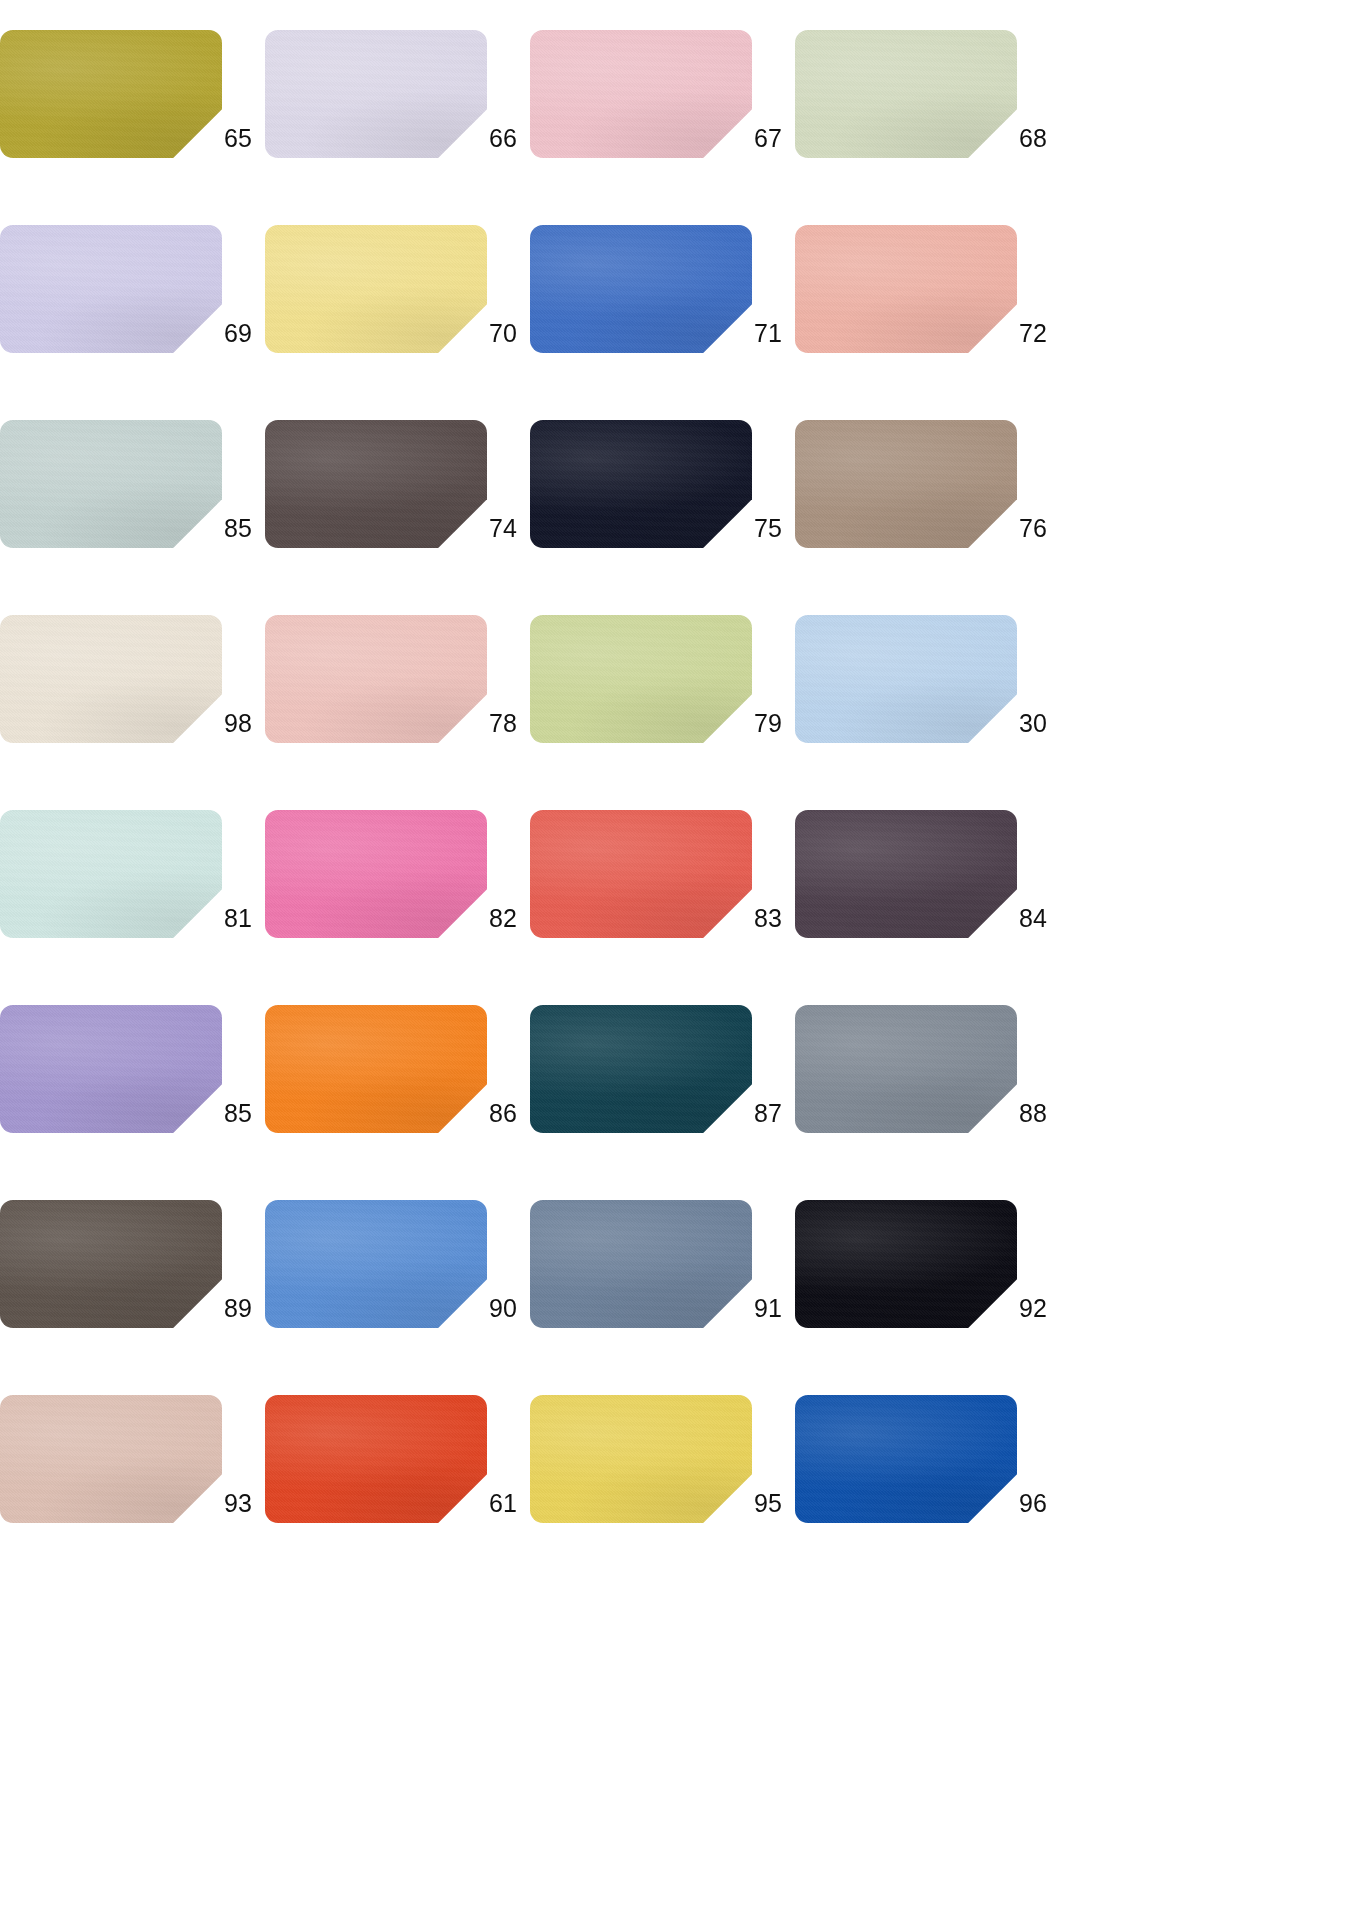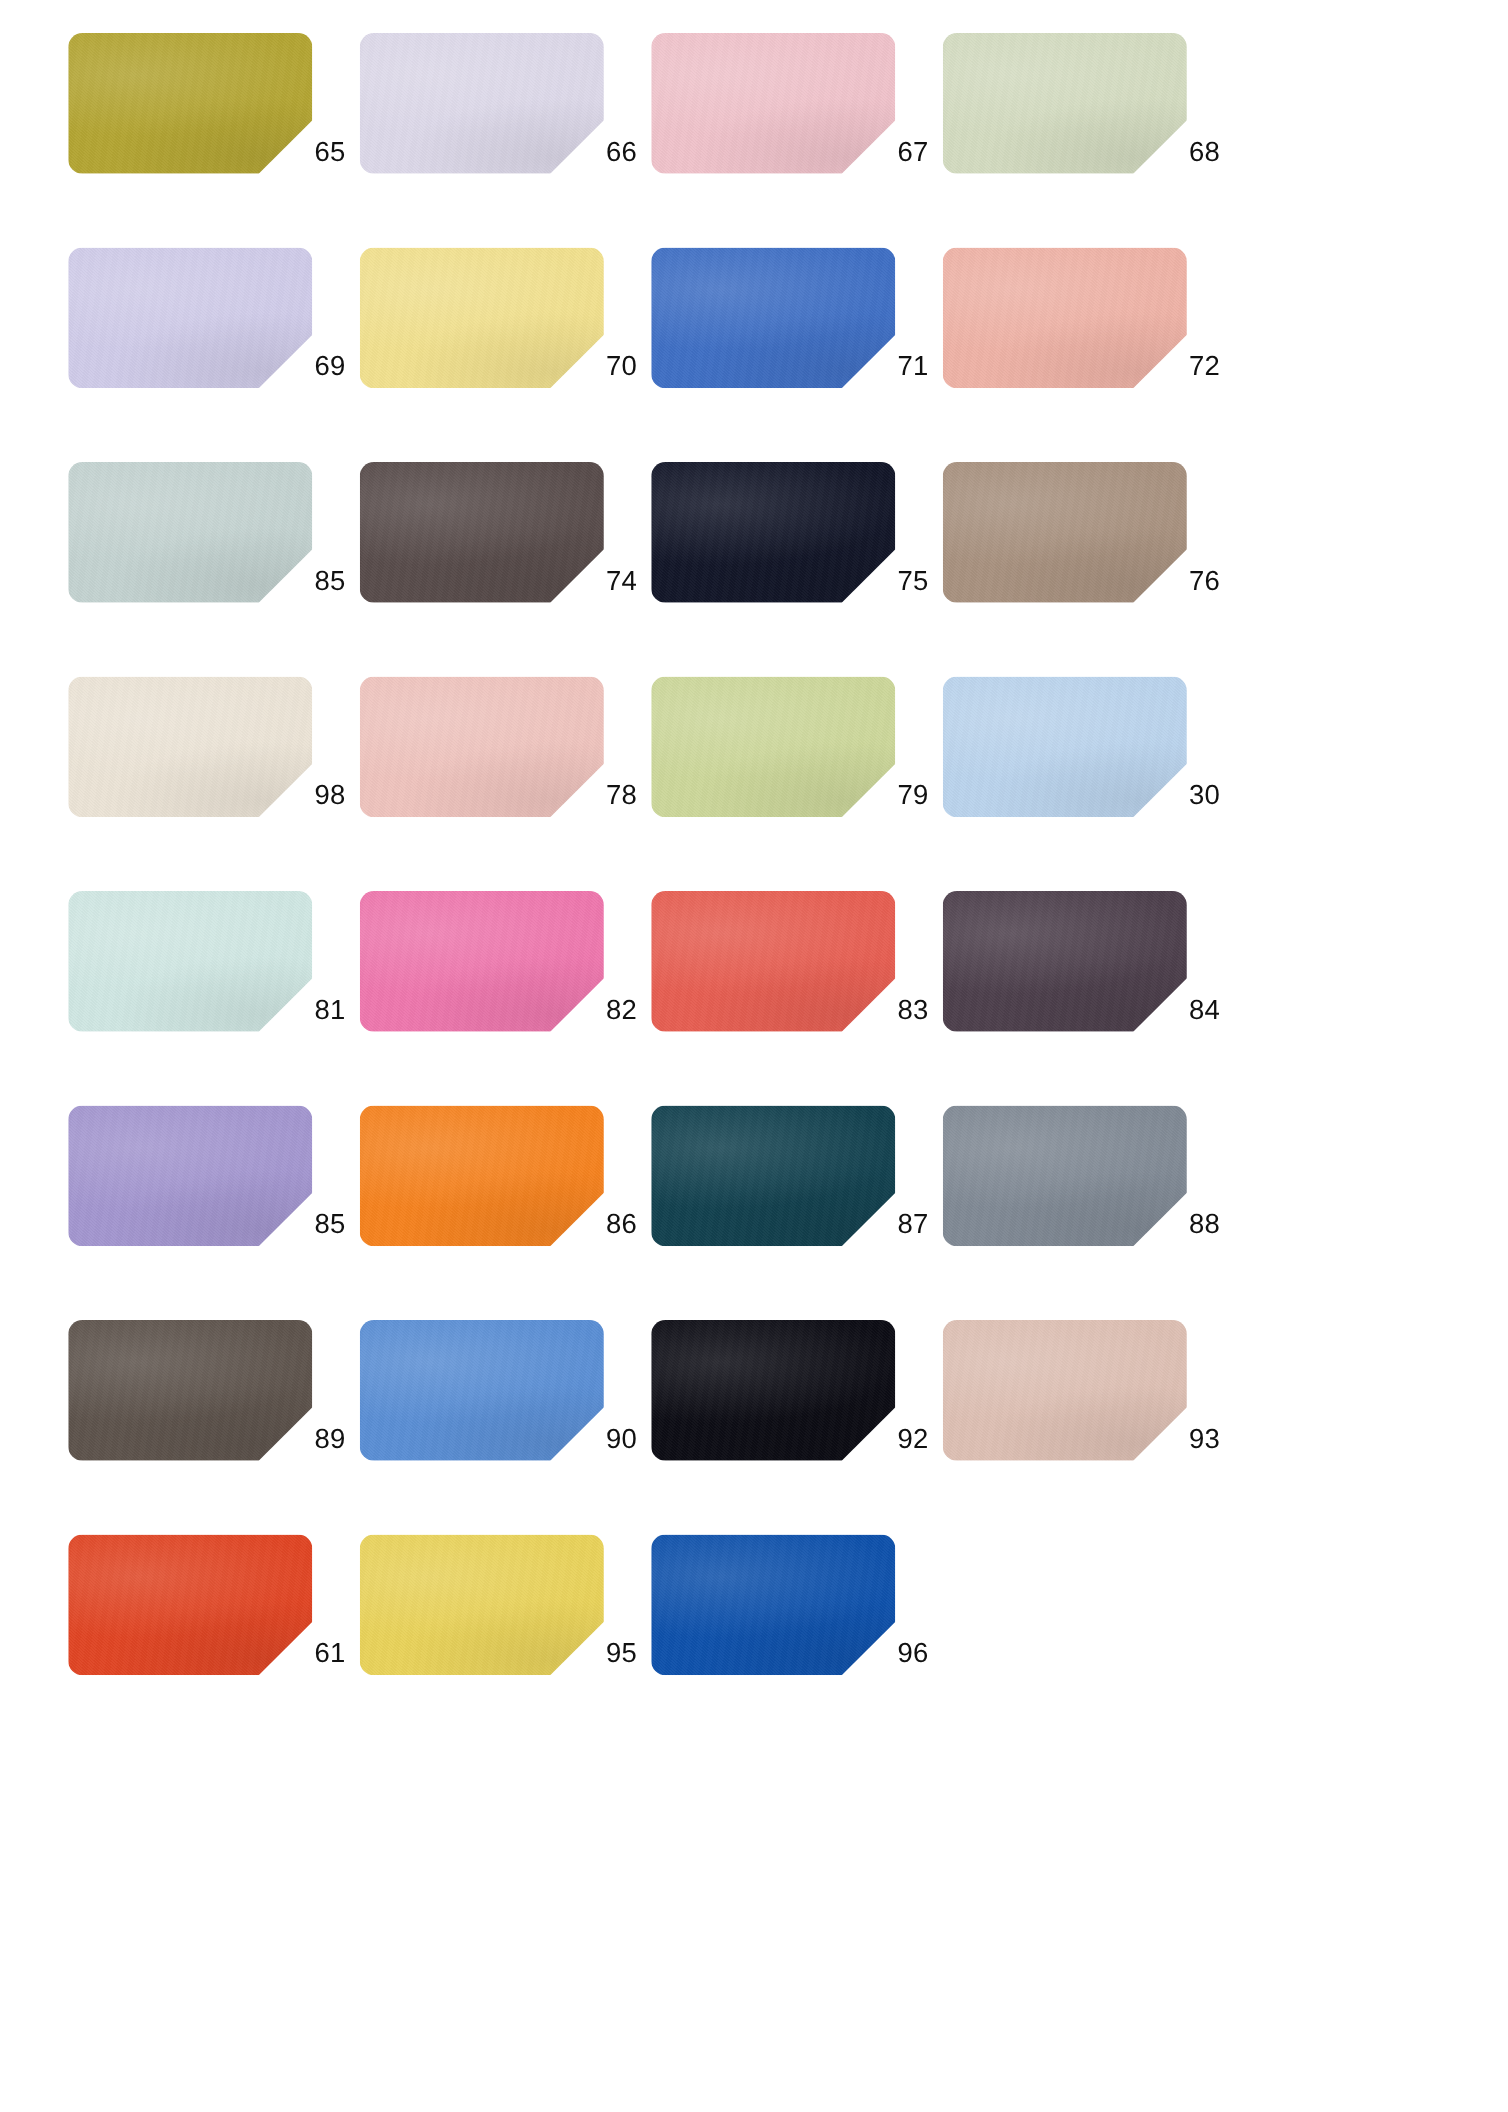--- a/index.html
+++ b/index.html
@@ -21,21 +21,20 @@
     background: #ffffff;
     box-sizing: border-box;
     padding: 22px 0 0 0;
   }
 
   .swatch-grid {
     display: grid;
     grid-template-columns: repeat(4, 265px);
     grid-template-rows: repeat(8, 195px);
     justify-content: start;
-    padding-left: 62px;
   }
 
   .swatch-cell {
     position: relative;
     width: 265px;
     height: 195px;
   }
 
   
   .swatch-chip {
@@ -200,20 +199,24 @@
       </div>
       <div class="swatch-cell">
         <div class="swatch-chip" title="dark-brown-grey" style="background: rgb(93, 83, 76);"></div>
         <div class="swatch-number">89</div>
       </div>
       <div class="swatch-cell">
         <div class="swatch-chip" title="medium-blue" style="background: rgb(90, 142, 212);"></div>
         <div class="swatch-number">90</div>
       </div>
       <div class="swatch-cell">
+        <div class="swatch-chip" title="blue-grey" style="background: rgb(109, 129, 154);"></div>
+        <div class="swatch-number">91</div>
+      </div>
+      <div class="swatch-cell">
         <div class="swatch-chip" title="black" style="background: rgb(12, 12, 20);"></div>
         <div class="swatch-number">92</div>
       </div>
       <div class="swatch-cell">
         <div class="swatch-chip" title="nude-beige" style="background: rgb(221, 191, 179);"></div>
         <div class="swatch-number">93</div>
       </div>
       <div class="swatch-cell">
         <div class="swatch-chip" title="tomato-red" style="background: rgb(224, 69, 36);"></div>
         <div class="swatch-number">61</div>

